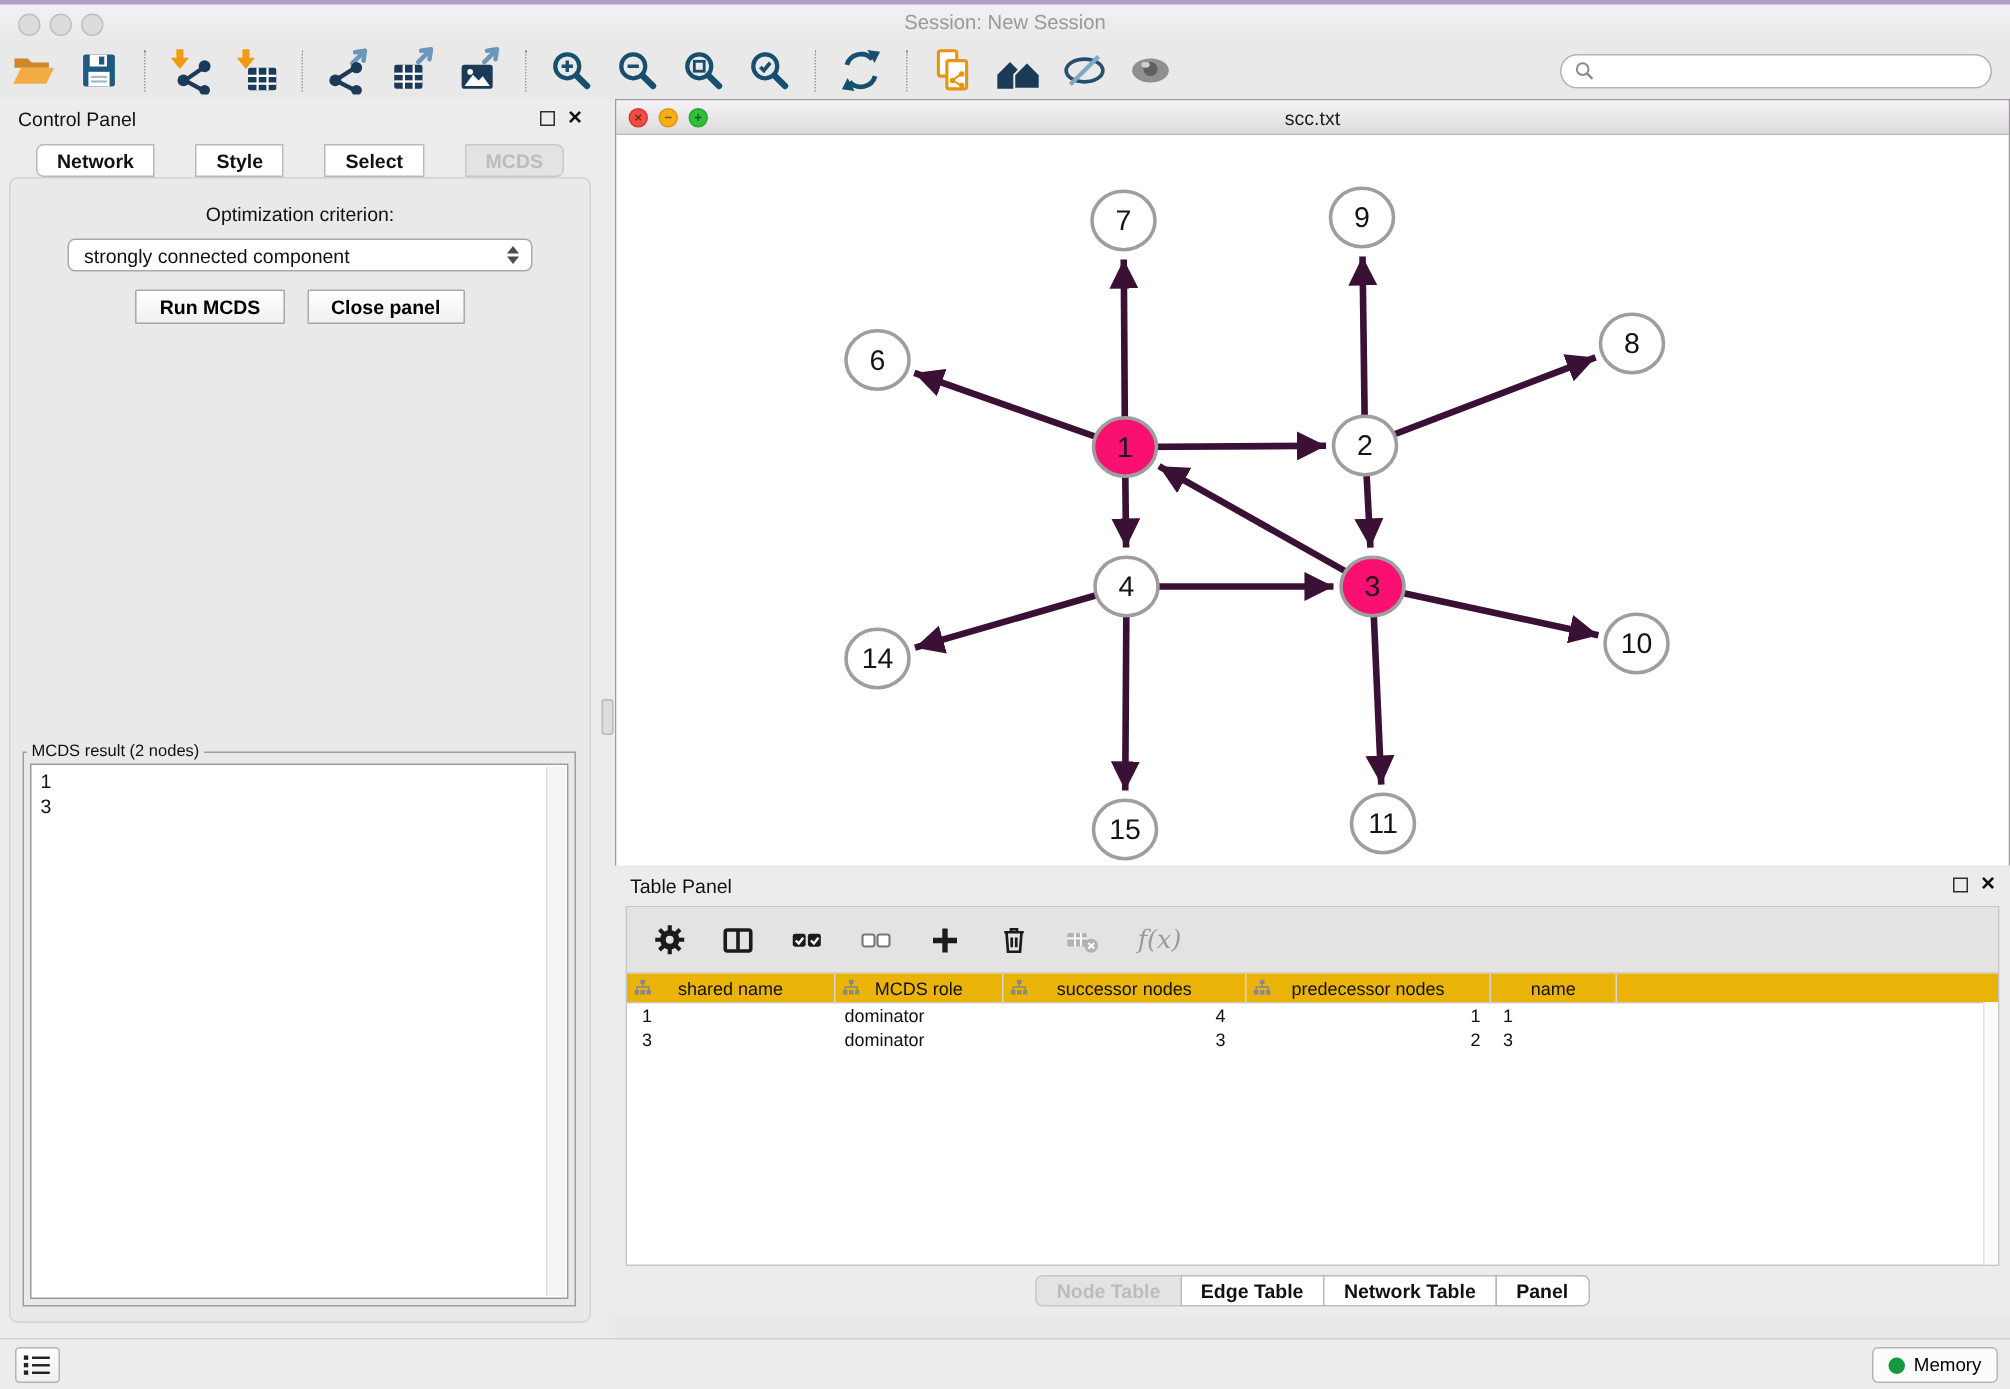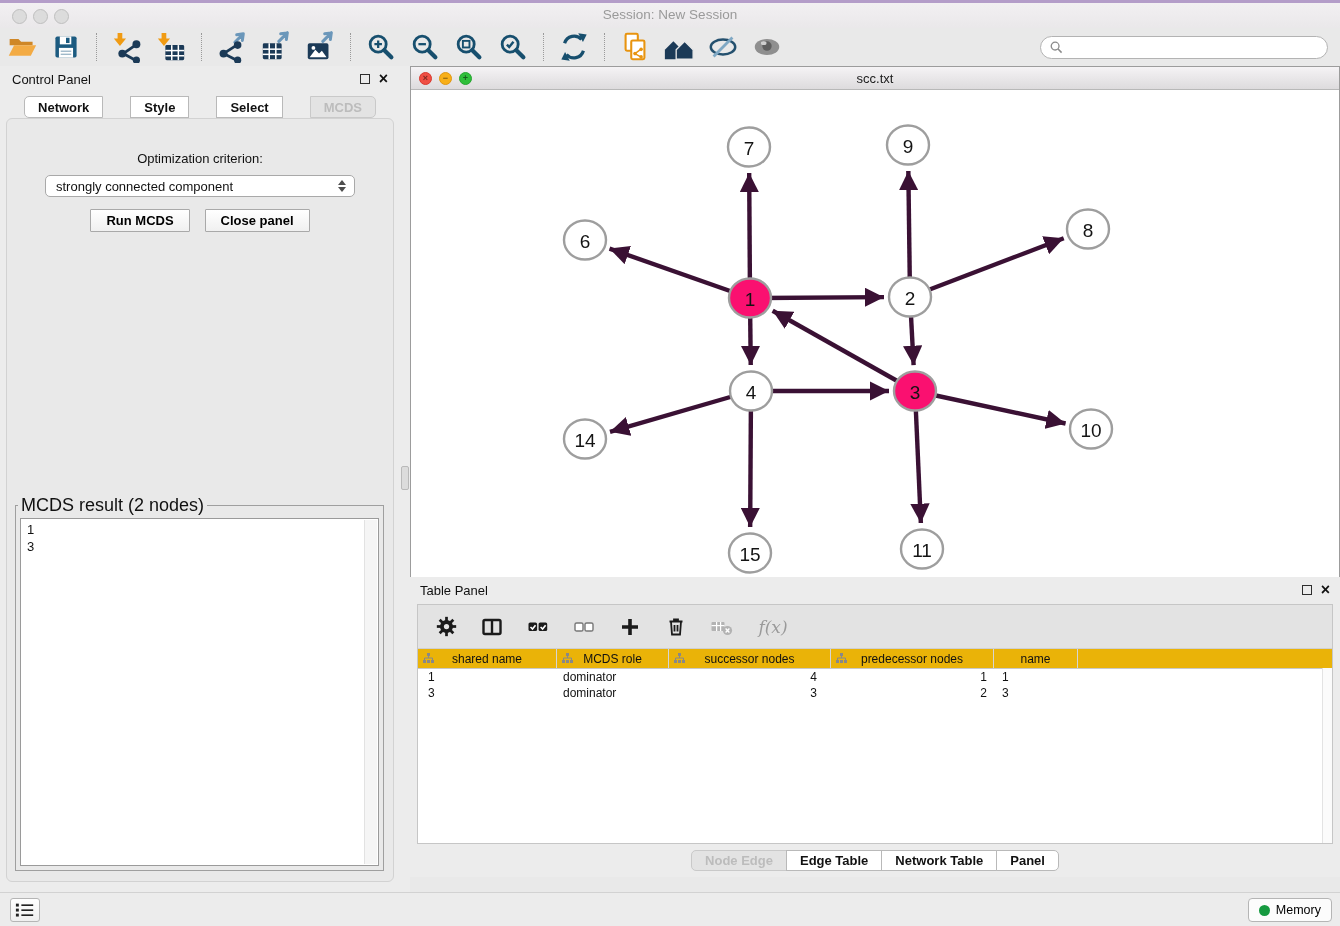--- a/index.html
+++ b/index.html
@@ -25,31 +25,31 @@
   .close-btn{background:none;border:none;padding:0;font-size:16px;font-weight:900;color:#111;line-height:1;font-family:inherit;}
   .tab{font-size:13px;font-weight:600;padding:2px 13px;background:#fff;border:1px solid #b9b9b9;margin-left:-1px;color:#111;font-family:inherit;}
   .tab:first-child{border-radius:5px 0 0 5px;margin-left:0;}
   .tab:last-child{border-radius:0 5px 5px 0;}
   .tab.selected{background:#e3e3e3;color:#bcbcbc;border-color:#c9c9c9;}
   
   .control-panel{position:absolute;left:0;top:66px;width:400px;height:826px;background:#ececec;}
   .tabbar{display:flex;justify-content:center;height:22px;margin-top:4px;position:relative;z-index:2;gap:28px;}
   .panel-body{position:absolute;left:6px;right:6px;top:52px;bottom:10px;background:#e9e9e9;
     border:1px solid #d2d2d2;border-radius:6px;}
-  .opt-label{margin-top:32px;text-align:center;font-size:13px;}
+  .opt-label{margin-top:16px;text-align:center;font-size:13px;}
   .dropdown{position:relative;margin:9px auto 0;width:310px;height:22px;box-sizing:border-box;background:#fff;
     border:1px solid #a9a9a9;border-radius:5px;display:flex;align-items:center;padding:0 24px 0 10px;font-size:13px;}
   .stepper{position:absolute;right:8px;top:0;bottom:0;display:flex;flex-direction:column;justify-content:center;gap:2px;}
   .tri-up{width:0;height:0;border-left:4px solid transparent;border-right:4px solid transparent;border-bottom:5px solid #4d4d4d;}
   .tri-down{width:0;height:0;border-left:4px solid transparent;border-right:4px solid transparent;border-top:5px solid #4d4d4d;}
   .btn-row{display:flex;justify-content:center;gap:15px;margin-top:12px;}
   .pbtn{font-size:13px;font-weight:600;padding:3px 15px;background:linear-gradient(#ffffff,#f0f0f0);
     border:1px solid #a9a9a9;border-radius:1px;font-family:inherit;}
   .result{position:absolute;left:8px;right:9px;top:376px;bottom:10px;border:1px solid #9f9f9f;margin:0;padding:0;}
-  .result legend{font-size:18px;padding:0 3px;margin-left:2px;}
+  .result legend{font-size:11px;padding:0 3px;margin-left:2px;}
   .result-box{position:absolute;left:4px;right:4px;top:2px;bottom:4px;background:#fff;border:1px solid #9a9a9a;}
   .result-line{font-size:13px;padding-left:6px;line-height:17px;}
   .result-line:first-child{margin-top:2px;}
   .result-scroll{position:absolute;top:1px;bottom:1px;right:1px;width:12px;background:#f5f5f5;border-left:1px solid #e2e2e2;}
   
   .vsplitter{position:absolute;left:400px;top:66px;width:10px;height:826px;background:#ececec;}
   .vhandle{position:absolute;top:400px;left:1px;width:6px;height:22px;background:#dcdcdc;border:1px solid #b9b9b9;border-radius:2px;}
   
   .network-window{position:absolute;left:410px;top:66px;width:930px;height:526px;box-sizing:border-box;
     border:1px solid #9c9c9c;background:#fff;display:flex;flex-direction:column;}
@@ -517,21 +517,21 @@
       <div class="tbl-row">
         <div class="td c1 a-l1">3</div>
         <div class="td c2 a-l2">dominator</div>
         <div class="td c3 a-r3">3</div>
         <div class="td c4 a-r4">2</div>
         <div class="td c5 a-l5">3</div>
       </div>
       <div class="tbl-scroll"></div>
     </div>
     <div class="bottom-tabbar">
-      <button class="tab selected">Node Edge</button>
+      <button class="tab selected">Node Table</button>
       <button class="tab">Edge Table</button>
       <button class="tab">Network Table</button>
       <button class="tab">Panel</button>
     </div>
   </div>
 
   <div class="statusbar">
     <button class="list-btn">
       <svg width="20" height="16" viewBox="0 0 22 17">
         <g fill="#222">

